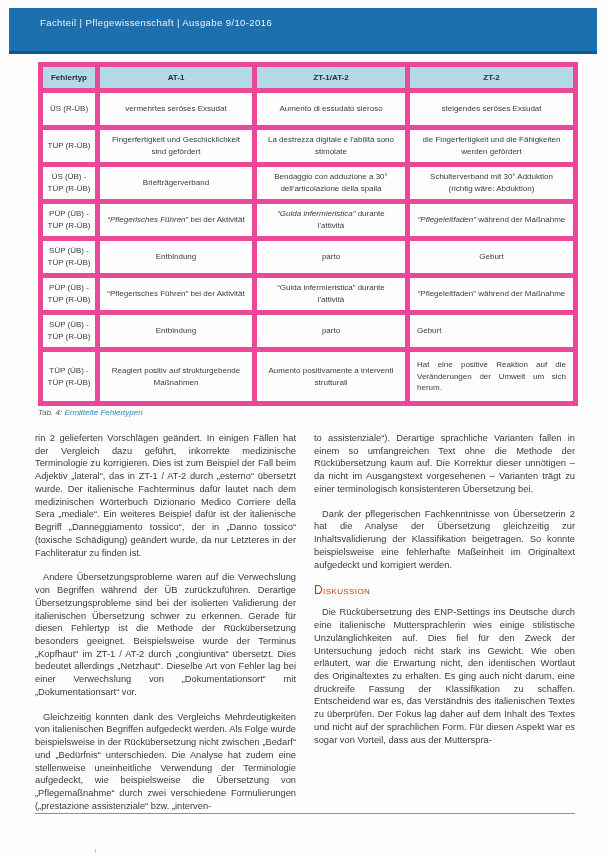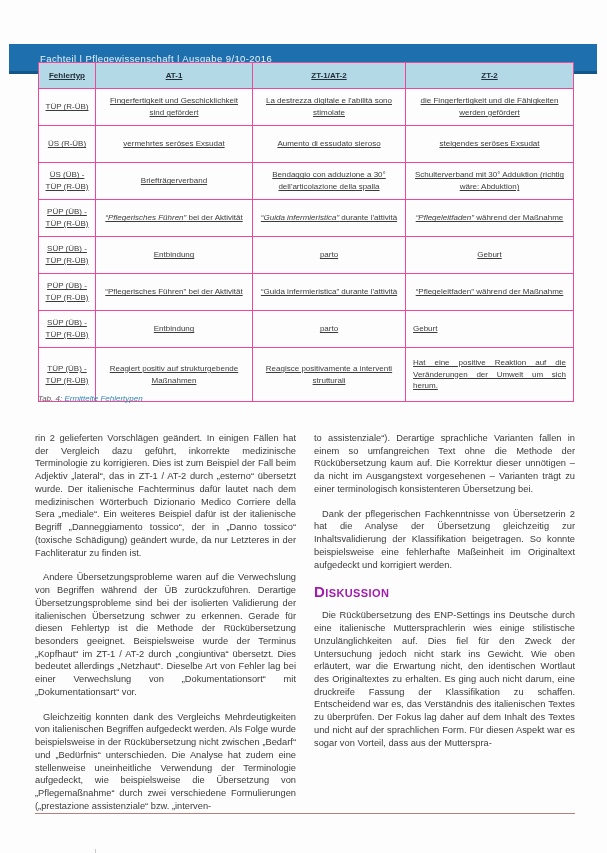--- a/index.html
+++ b/index.html
@@ -11,51 +11,49 @@
     width: 607px;
     height: 853px;
     background: #fdfdfd;
     overflow: hidden;
   }
 
   
   .header-bar {
     position: absolute;
     left: 9px; right: 10px; top: 8px;
-    height: 30px;
+    height: 46px;
     background: #1d6fae;
     border-bottom: 3px solid #14568a;
-    margin-top: 36px;
   }
   .header-bar span {
     display: inline-block;
     margin-left: 31px;
     line-height: 30px;
     color: #eaf4fb;
     font-size: 9.5px;
     letter-spacing: 0.4px;
   }
 
   
   table.fehler-table {
     position: absolute;
     left: 38px; top: 62px;
     width: 535px;
     border-collapse: collapse;
     table-layout: fixed;
   }
   .fehler-table th, .fehler-table td {
-    border: 1px solid #ec4899;
+    border: 5px solid #ec4899;
     font-size: 8px;
     vertical-align: middle;
     text-align: center;
     padding: 4px 7px;
     color: #3c3c3c;
     line-height: 1.45;
-    text-decoration: underline;
   }
   .fehler-table th {
     background: #b3d9e7;
     color: #222c38;
     font-weight: bold;
     height: 26px;
   }
   .fehler-table col.c0 { width: 57px; }
   .fehler-table col.c1 { width: 157px; }
   .fehler-table col.c2 { width: 153px; }
@@ -63,21 +61,21 @@
   .fehler-table tbody tr { height: 37px; }
   .fehler-table tbody tr.tall { height: 54px; }
   .fehler-table td.rowlabel { padding: 4px 2px; }
   .fehler-table td .ital { font-style: italic; margin-top: 21px; }
   .fehler-table td.cell-left { text-align: left; }
   .fehler-table td.cell-justify { text-align: justify; }
 
   
   .caption {
     position: absolute;
-    left: 38px; top: 394px;
+    left: 38px; top: 408px;
     font-size: 8px;
   }
   .caption .cap-label { color: #5a5a5a; font-style: italic; }
   .caption .cap-text { color: #2e86b8; font-style: italic; }
 
   
   .columns {
     position: absolute;
     left: 35px; top: 432px;
     width: 540px;
@@ -88,23 +86,23 @@
   .col p {
     font-size: 9.3px;
     line-height: 1.37;
     color: #3b3b3b;
     text-align: justify;
     margin-bottom: 12px;
   }
   .col p.indent { text-indent: 8px; }
   .section-heading {
     font-variant: small-caps;
-    font-weight: bold;
-    font-size: 15px;
-    color: #a21caf;
+    font-weight: normal;
+    font-size: 12px;
+    color: #c2410c;
     letter-spacing: 0.4px;
     margin: 2px 0 9px 0;
   }
 
   
   .footer-rule {
     position: absolute;
     left: 35px; right: 32px; top: 813px;
     border-top: 1px solid #b5817d;
   }
@@ -154,32 +152,32 @@
     <thead>
       <tr>
         <th>Fehlertyp</th>
         <th>AT-1</th>
         <th>ZT-1/AT-2</th>
         <th>ZT-2</th>
       </tr>
     </thead>
     <tbody>
       <tr>
+        <td class="rowlabel">ÜS (R-ÜB)</td>
+        <td>vermehrtes seröses Exsudat</td>
+        <td>Aumento di essudato sieroso</td>
+        <td>steigendes seröses Exsudat</td>
+      </tr>
+      <tr>
         <td class="rowlabel">TÜP (R-ÜB)</td>
         <td>Fingerfertigkeit und Geschicklichkeit sind gefördert</td>
         <td>La destrezza digitale e l'abilità sono stimolate</td>
         <td>die Fingerfertigkeit und die Fähigkeiten werden gefördert</td>
       </tr>
       <tr>
-        <td class="rowlabel">ÜS (R-ÜB)</td>
-        <td>vermehrtes seröses Exsudat</td>
-        <td>Aumento di essudato sieroso</td>
-        <td>steigendes seröses Exsudat</td>
-      </tr>
-      <tr>
         <td class="rowlabel">ÜS (ÜB) - TÜP (R-ÜB)</td>
         <td>Briefträgerverband</td>
         <td>Bendaggio con adduzione a 30° dell'articolazione della spalla</td>
         <td>Schulterverband mit 30° Adduktion (richtig wäre: Abduktion)</td>
       </tr>
       <tr>
         <td class="rowlabel">PÜP (ÜB) - TÜP (R-ÜB)</td>
         <td><span class="ital">“Pflegerisches Führen”</span><span> bei der Aktivität</span></td>
         <td><span class="ital">“Guida infermieristica”</span><span> durante l'attività</span></td>
         <td><span class="ital">“Pflegeleitfaden”</span><span> während der Maßnahme</span></td>
@@ -198,21 +196,21 @@
       </tr>
       <tr>
         <td class="rowlabel">SÜP (ÜB) - TÜP (R-ÜB)</td>
         <td>Entbindung</td>
         <td>parto</td>
         <td class="cell-left">Geburt</td>
       </tr>
       <tr class="tall">
         <td class="rowlabel">TÜP (ÜB) - TÜP (R-ÜB)</td>
         <td>Reagiert positiv auf strukturgebende Maßnahmen</td>
-        <td>Reagisce positivamente a interventi strutturali</td>
+        <td>Aumento positivamente a interventi strutturali</td>
         <td class="cell-justify">Hat eine positive Reaktion auf die Veränderungen der Umwelt um sich herum.</td>
       </tr>
     </tbody>
   </table>
 
   <div class="caption">
     <span class="cap-label">Tab. 4:</span>
     <span class="cap-text">Ermittelte Fehlertypen</span>
   </div>
 

